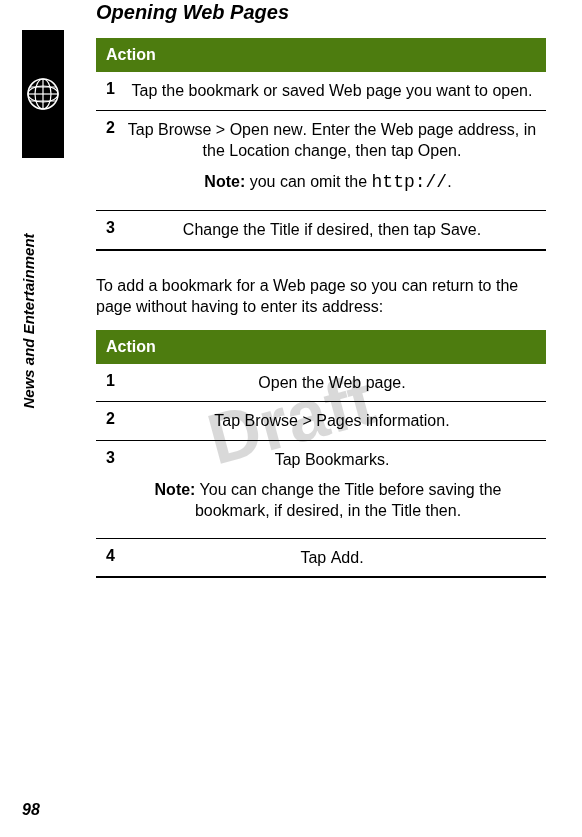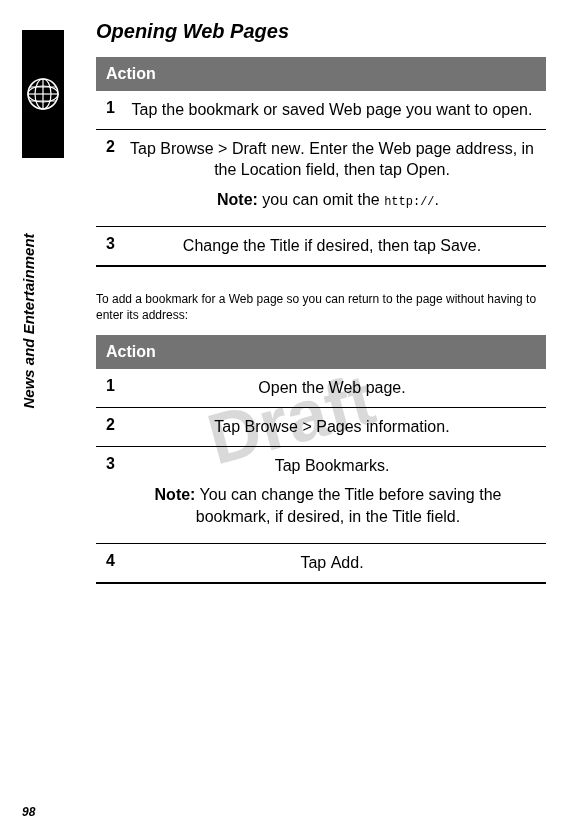--- a/index.html
+++ b/index.html
@@ -30,29 +30,29 @@
       position: absolute;
       left: 96px;
       top: 0;
       width: 470px;
       padding-right: 20px;
     }
     .section-heading {
       font-style: italic;
       font-weight: bold;
       font-size: 20px;
-      margin-top: 20px;
+      margin-top: 1px;
       margin-bottom: 14px;
     }
     .action-table {
       width: 100%;
       border-collapse: collapse;
     }
     .action-header {
-      background: #737373;
+      background: #4d7c0f;
       color: #fff;
       font-weight: bold;
       font-size: 16px;
       padding: 8px 10px;
     }
     .action-row {
       border-bottom: 1px solid #000;
     }
     .action-row:last-child {
       border-bottom: 2px solid #000;
@@ -66,23 +66,23 @@
     }
     .step-text {
       padding: 8px 8px 8px 2px;
       vertical-align: top;
       font-size: 16px;
       line-height: 1.35;
       text-align: center;
     }
     .bold { font-weight: bold; }
     .cond { font-family: "Arial Narrow", Arial, sans-serif; font-stretch: condensed; font-weight: normal; }
-    .mono { font-family: "Courier New", monospace; font-size: 12px; }
+    .mono { font-family: "Courier New", monospace; font-size: 18px; }
     .intro-text {
-      font-size: 12px;
+      font-size: 16px;
       line-height: 1.35;
       margin-bottom: 12px;
     }
     .note-block {
       padding: 8px 8px 8px 2px;
       font-size: 16px;
       line-height: 1.35;
     }
     .watermark {
       position: absolute;
@@ -94,21 +94,21 @@
       font-weight: bold;
       pointer-events: none;
       z-index: 0;
     }
     .page-number {
       position: absolute;
       left: 22px;
       bottom: 18px;
       font-weight: bold;
       font-style: italic;
-      font-size: 12px;
+      font-size: 16px;
     }
     .section-block {
       margin-bottom: 24px;
     }
     .sidebar-vertical {
       position: absolute;
       left: 28px;
       top: 400px;
       transform: rotate(-90deg);
       transform-origin: left center;
@@ -148,21 +148,21 @@
           <tr>
             <td colspan="2" class="action-header">Action</td>
           </tr>
       <tr class="action-row">
         <td class="step-num">1</td>
         <td class="step-text">Tap the bookmark or saved Web page you want to open.</td>
       </tr>
       <tr class="action-row">
         <td class="step-num">2</td>
         <td class="step-text">
-          <span>Tap </span><span class="cond">Browse</span><span> &gt; </span><span class="cond">Draft new</span><span>. Enter the Web page address, in the </span><span class="cond">Location</span><span> field, then tap </span><span class="cond">Open</span><span>.</span>
+          <span>Tap </span><span class="cond">Browse</span><span> &gt; </span><span class="cond">Open new</span><span>. Enter the Web page address, in the </span><span class="cond">Location</span><span> change, then tap </span><span class="cond">Open</span><span>.</span>
           <div class="note-block" style="padding-left:0;">
             <span class="bold">Note:</span><span> you can omit the </span><span class="mono">http://</span><span>.</span>
           </div>
         </td>
       </tr>
       <tr class="action-row">
         <td class="step-num">3</td>
         <td class="step-text">
           <span>Change the </span><span class="cond">Title</span><span> if desired, then tap </span><span class="cond">Save</span><span>.</span>
         </td>
@@ -186,21 +186,21 @@
         <td class="step-num">2</td>
         <td class="step-text">
           <span>Tap </span><span class="cond">Browse</span><span> &gt; </span><span class="cond">Pages information</span><span>.</span>
         </td>
       </tr>
       <tr class="action-row">
         <td class="step-num">3</td>
         <td class="step-text">
           <span>Tap </span><span class="cond">Bookmarks</span><span>.</span>
           <div class="note-block" style="padding-left:0;">
-            <span class="bold">Note:</span><span> You can change the Title before saving the bookmark, if desired, in the </span><span class="cond">Title</span><span> field.</span>
+            <span class="bold">Note:</span><span> You can change the Title before saving the bookmark, if desired, in the </span><span class="cond">Title</span><span> then.</span>
           </div>
         </td>
       </tr>
       <tr class="action-row">
         <td class="step-num">4</td>
         <td class="step-text">
           <span>Tap </span><span class="cond">Add</span><span>.</span>
         </td>
       </tr>
     </tbody>

